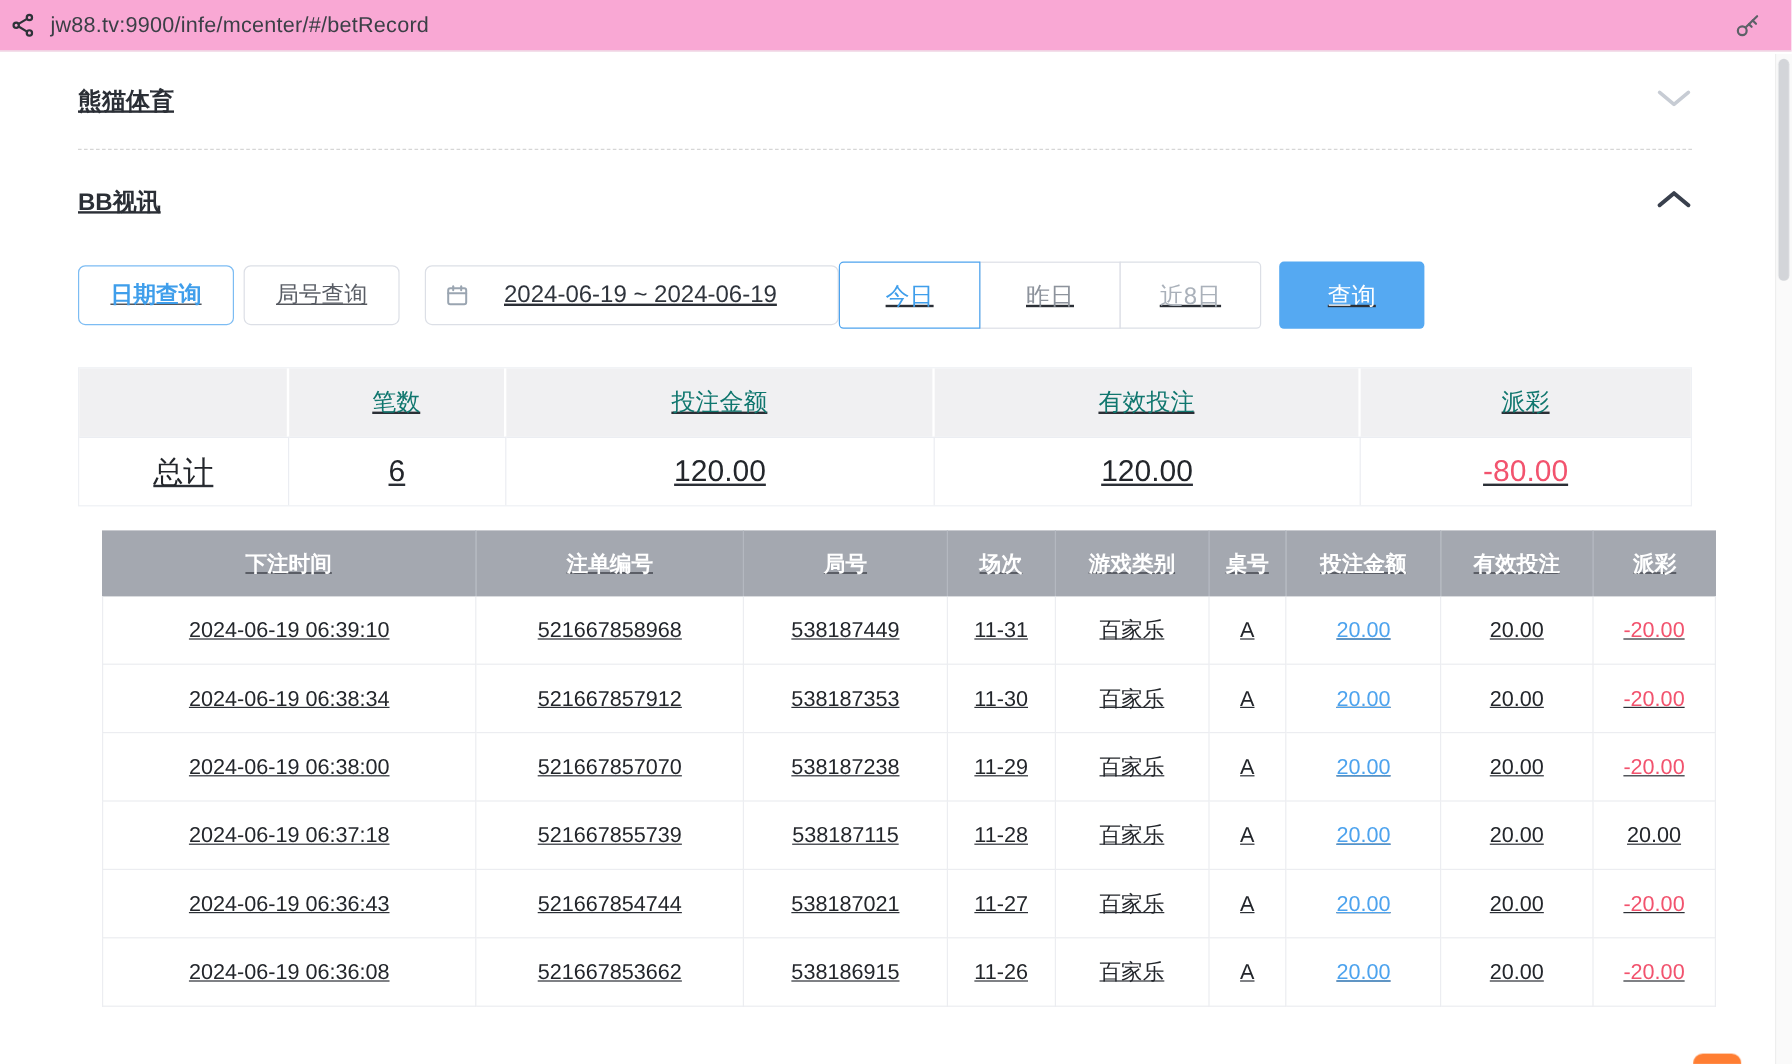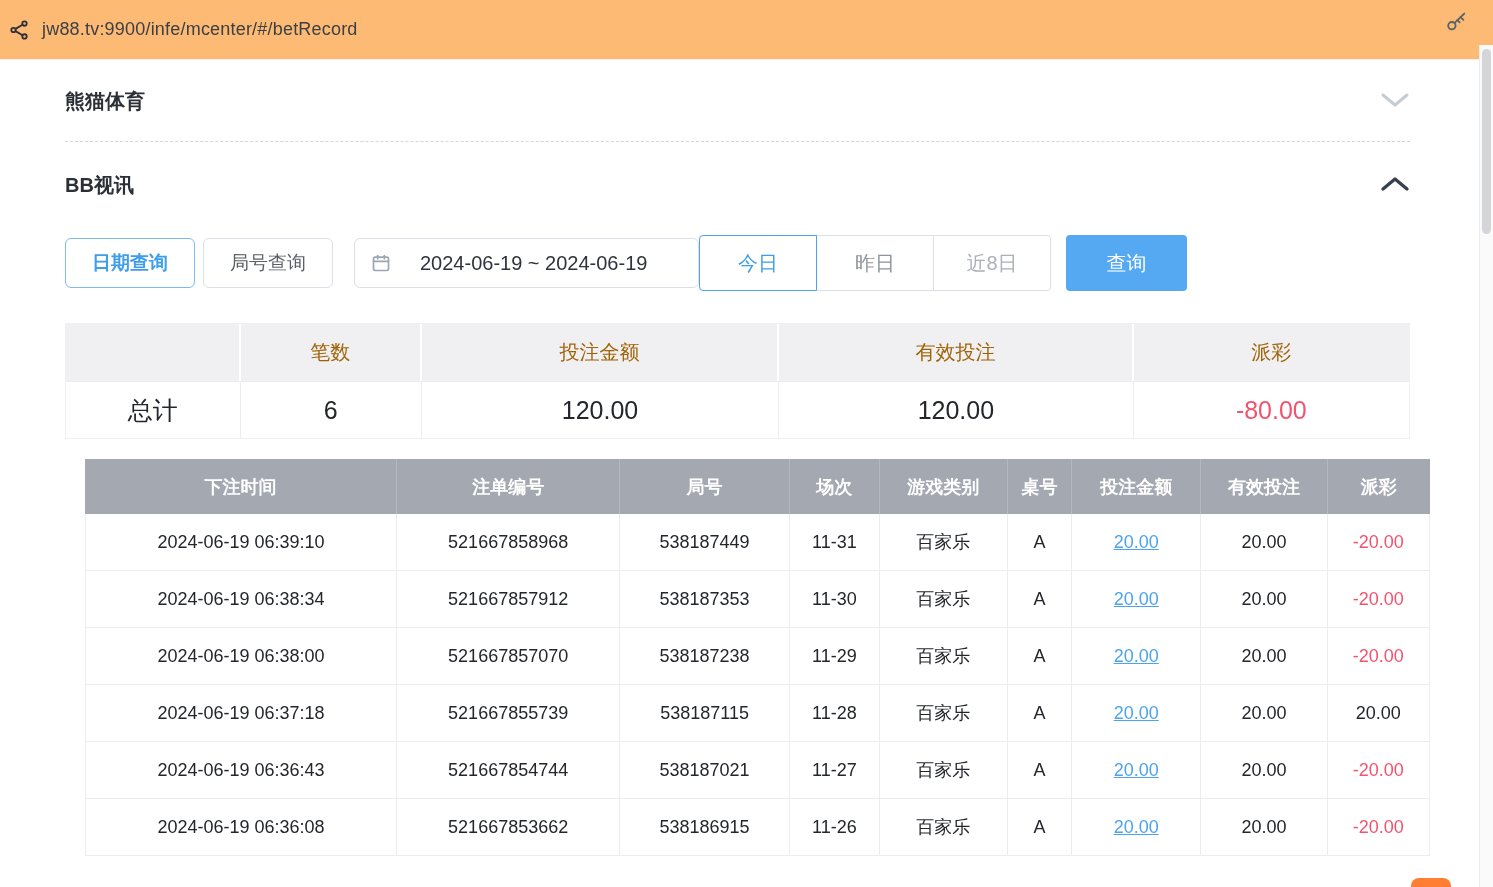--- a/index.html
+++ b/index.html
@@ -1,27 +1,27 @@
 <!DOCTYPE html>
 <html><head>
 <meta charset="utf-8">
 <style>
   * { margin:0; padding:0; box-sizing:border-box; }
   html,body { width:1493px; height:887px; overflow:hidden; background:#fff;
     font-family:"Liberation Sans","DejaVu Sans",sans-serif; color:#2b2f36; }
 
   
-  .browser-bar { position:relative; height:60px; background:#fdba74; border-bottom:1px solid #ededed;
+  .browser-bar { position:relative; height:43px; background:#f9a8d4; border-bottom:1px solid #ededed;
     display:flex; align-items:center; padding:0 30px 0 8px; gap:12px; }
   .browser-bar .url-text { font-size:18px; color:#3b3f46; letter-spacing:.2px; }
   .browser-bar .icon { display:inline-flex; align-items:center; }
   .browser-bar .key-wrap { position:absolute; right:26px; top:11px; }
 
   
-  .page { padding:0 0 0 65px; width:1410px; }
+  .page { padding:0 0 0 65px; width:1410px;text-decoration:underline; }
   .content { width:1345px; }
 
   .section-header { display:flex; justify-content:space-between; align-items:center; }
   .section-title { font-size:20px; font-weight:700; color:#2b2f36; }
   .sec-panda { padding-top:28px; padding-bottom:26px; }
   .dashed-divider { border-bottom:1px dashed #d6d6d6; }
   .sec-bb { padding-top:30px; }
 
   
   .filter-row { margin-top:36px; display:flex; align-items:center; }
@@ -36,21 +36,21 @@
     margin-left:-1px; cursor:pointer; font-family:inherit; }
   .range-btn.first { margin-left:0; border-radius:4px 0 0 4px; border:1px solid #4da3ee; color:#3f9eeb; z-index:2; position:relative; }
   .range-btn.mid { color:#8d939c; }
   .range-btn.last { border-radius:0 4px 4px 0; color:#aab1ba; }
   .search-btn { margin-left:15px; width:121px; height:56px; background:#55a9f2; color:#fff; border:none;
     border-radius:4px; font-size:20px; cursor:pointer; font-family:inherit; }
 
   
   table { border-collapse:separate; border-spacing:0; width:100%; table-layout:fixed; }
   .summary-table { margin-top:32px; border:1px solid #eef0f4; }
-  .summary-table th { background:#f0f0f2; height:57px; font-size:20px; font-weight:400; color:#a16207;
+  .summary-table th { background:#f0f0f2; height:57px; font-size:20px; font-weight:400; color:#0f766e;
     border-right:2px solid #fff; }
   .summary-table th:last-child { border-right:none; }
   .summary-table td { height:57px; text-align:center; font-size:25px; color:#23262b;
     border-right:1px solid #ebedf2; border-top:1px solid #ebedf2; }
   .summary-table td:last-child { border-right:none; }
 
   
   .bet-table { margin-top:20px;margin-left:20px; }
   .bet-table thead th { background:#a4a8b0; color:#fff; font-weight:700; font-size:18px; height:55px;
     border-right:1px solid #b4b8c0; }

